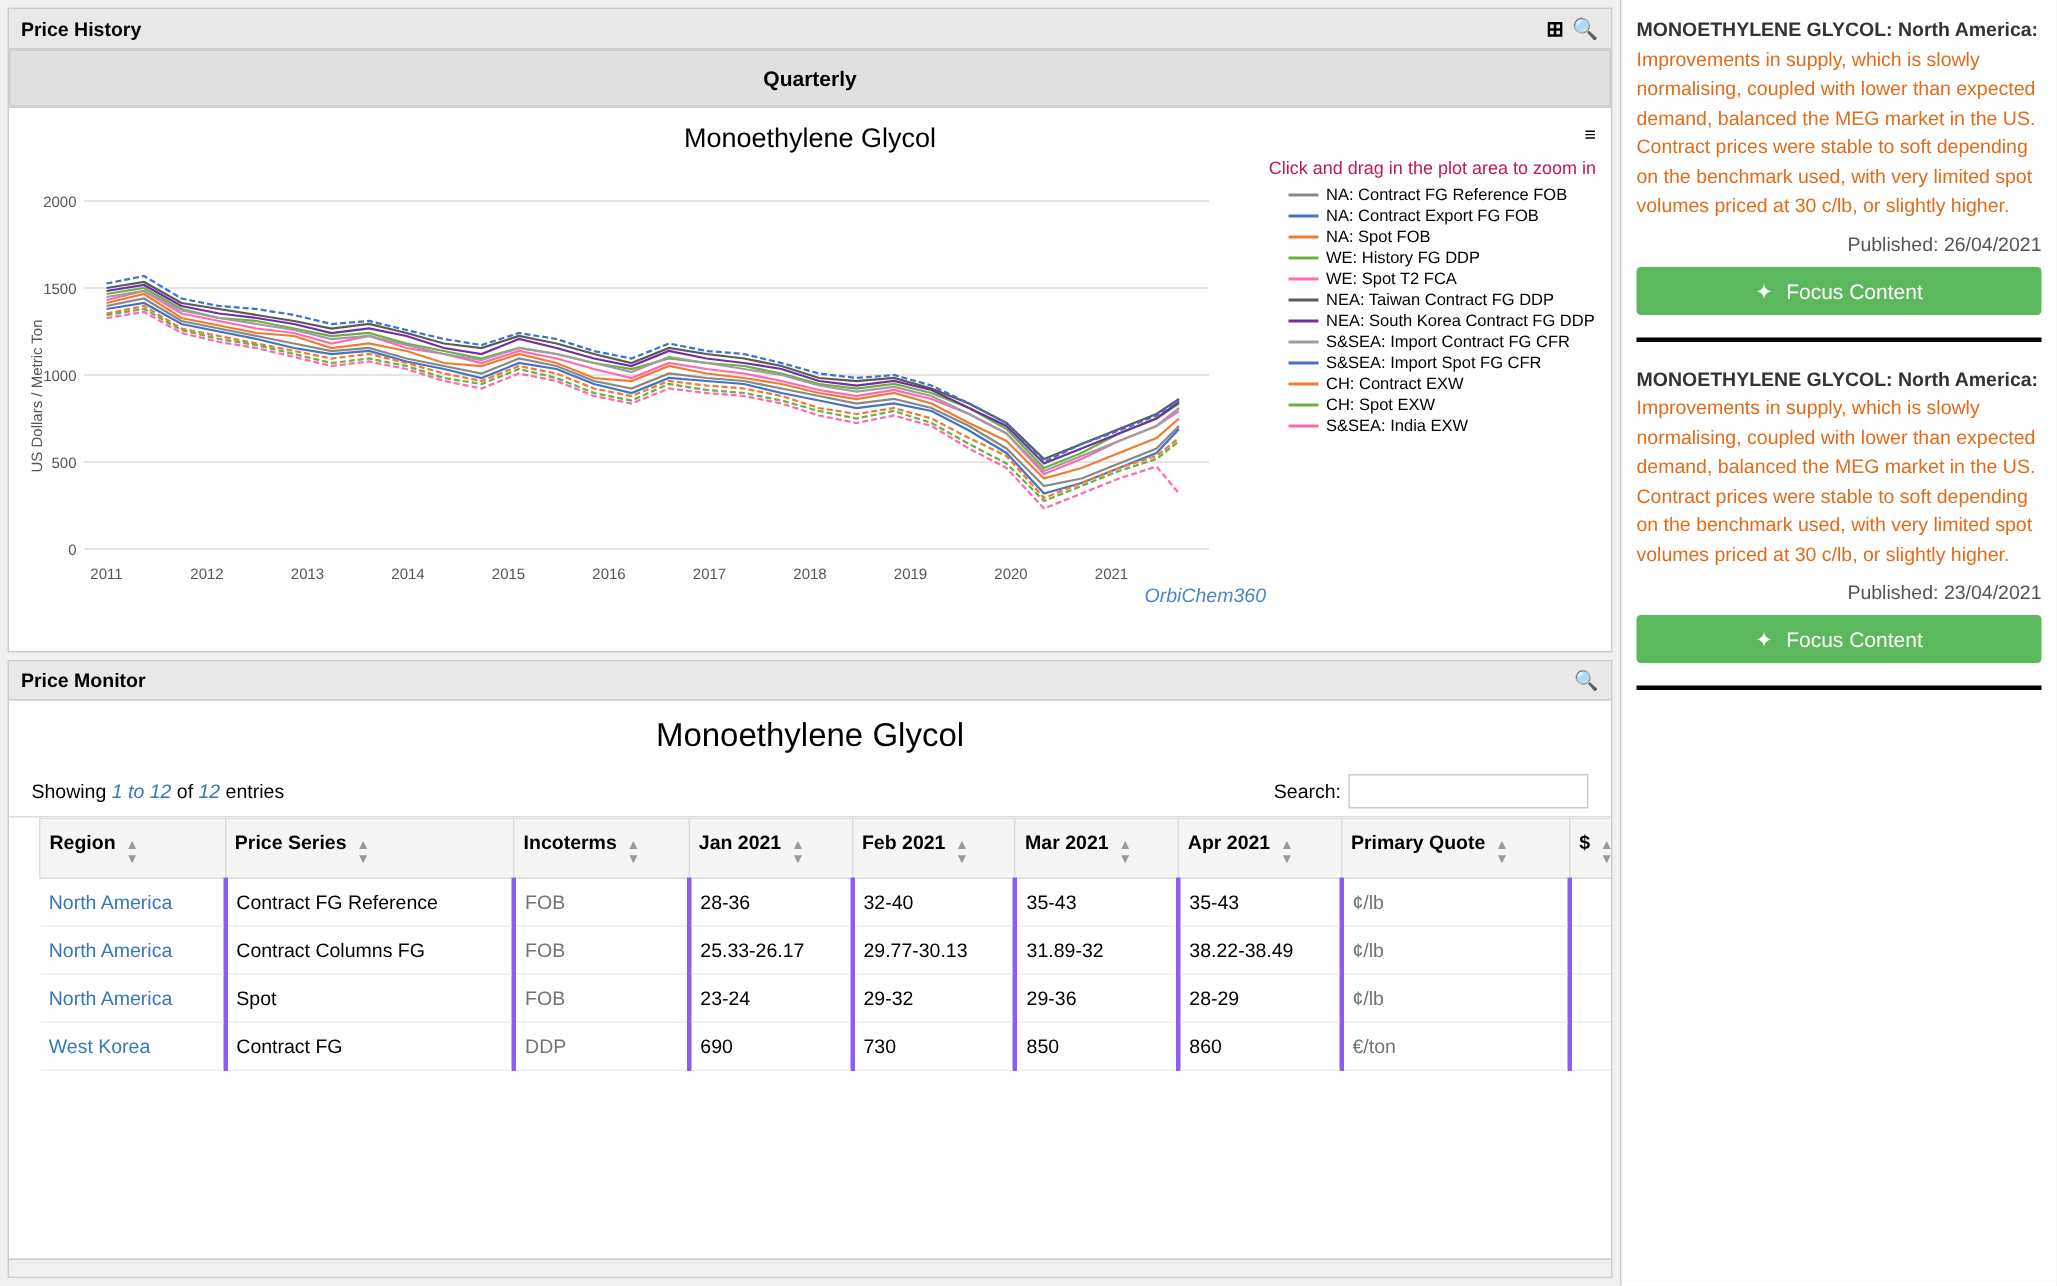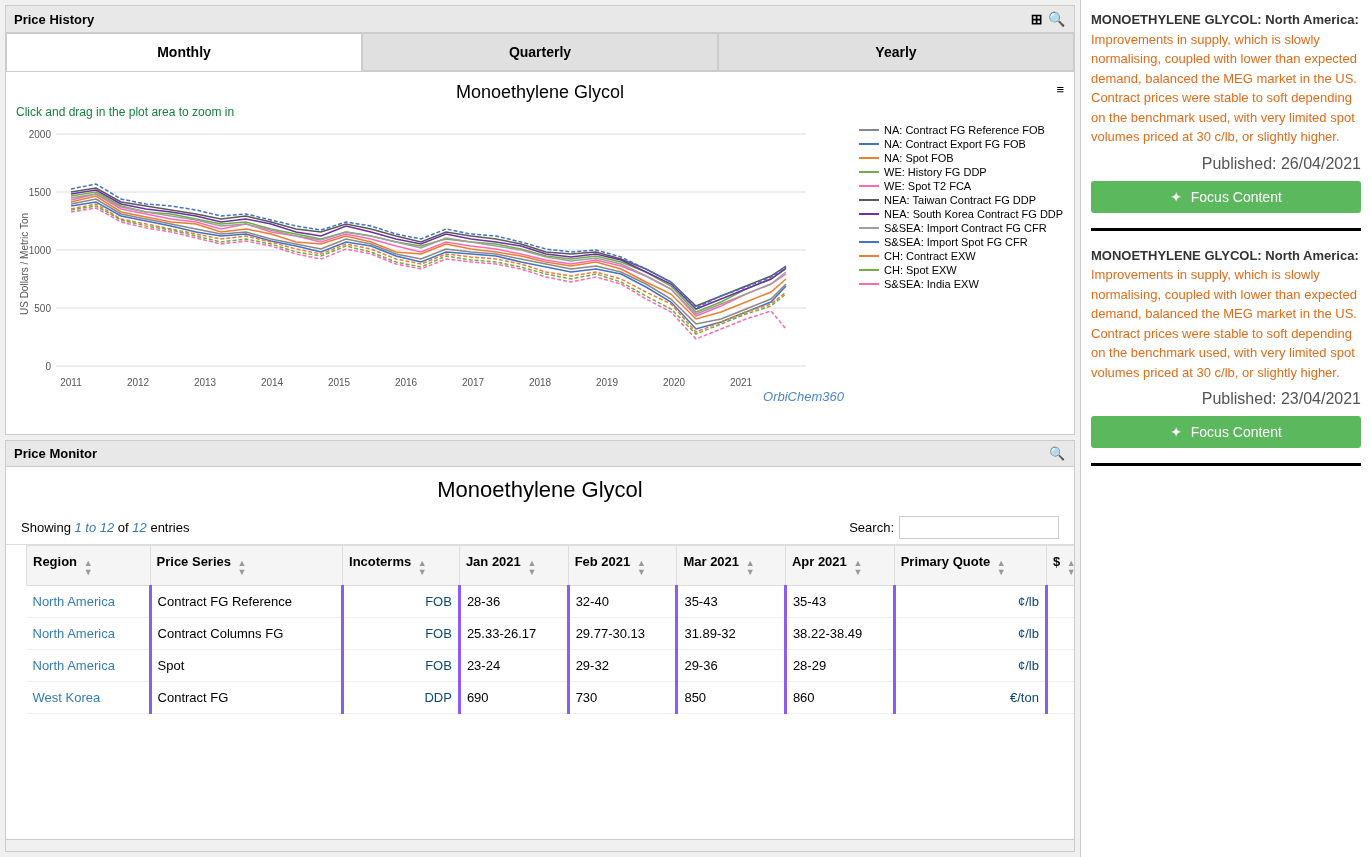--- a/index.html
+++ b/index.html
@@ -12,21 +12,21 @@
     .price-history { background: #fff; border: 1px solid #ccc; margin: 5px; flex: 0 0 430px; display: flex; flex-direction: column; }
     .panel-header { background: #e8e8e8; padding: 5px 8px; font-weight: bold; font-size: 13px; display: flex; justify-content: space-between; align-items: flex-end; border-bottom: 1px solid #ccc; }
     .panel-header-icons { display: flex; gap: 6px; align-items: center; }
 
     .tabs-container { display: flex; border-bottom: 1px solid #ccc; background: #f5f5f5; }
     .tab { flex: 1; padding: 10px; text-align: center; font-weight: bold; font-size: 14px; cursor: pointer; border: 1px solid #ccc; background: #e0e0e0; }
     .tab.active { background: #fff; border-bottom: none; }
 
     .chart-area { flex: 1; position: relative; padding: 10px; }
     .chart-title { text-align: center; font-size: 18px; font-weight: normal; margin-bottom: 2px; }
-    .chart-subtitle { text-align: left; font-size: 12px; color: #15803d; margin-bottom: 5px; }
+    .chart-subtitle { text-align: right; font-size: 12px; color: #be185d; margin-bottom: 5px; }
     .chart-hamburger { position: absolute; top: 10px; right: 10px; cursor: pointer; }
 
     .chart-wrapper { display: flex; width: 100%; }
     .chart-svg-area { flex: 1; position: relative; }
     .chart-legend { width: 210px; font-size: 11px; padding-left: 5px; }
     .legend-item { display: flex; align-items: center; margin-bottom: 2px; }
     .legend-dot { width: 20px; height: 2px; margin-right: 5px; flex-shrink: 0; }
     .chart-watermark { text-align: right; color: #4a86c8; font-style: italic; font-size: 13px; margin-top: 3px; }
 
     
@@ -44,29 +44,29 @@
     .search-box { display: flex; align-items: center; gap: 5px; }
     .search-box input { border: 1px solid #ccc; padding: 3px 6px; font-size: 13px; width: 160px; }
 
     .table-container { flex: 1; overflow-y: auto; overflow-x: auto; border-top: 1px solid #ddd; }
     table { width: 100%; border-collapse: collapse; font-size: 13px; margin-left: 20px; }
     thead th { background: #f5f5f5; border: 1px solid #ddd; padding: 8px 6px; text-align: left; font-weight: bold; white-space: nowrap; }
     thead th .sort-icons { display: inline-flex; flex-direction: column; font-size: 9px; margin-left: 3px; color: #999; line-height: 1; }
     tbody tr { border-bottom: 1px solid #eee; }
     tbody td { padding: 8px 6px; border-right: 3px solid #8b5cf6; white-space: nowrap; }
     .link-cell { color: #337ab7; text-decoration: none; }
-    .incoterms-cell { color: #0c4a6e; text-align: right; }
+    .incoterms-cell { color: #737373; }
 
     .scrollbar-bottom { height: 12px; background: #f0f0f0; border-top: 1px solid #ccc; }
 
     
     .right-article { margin-bottom: 15px; border-bottom: 3px solid #000000; padding-bottom: 15px; }
     .right-article p { font-size: 13px; line-height: 1.5; color: #333; }
     .right-article .highlight { color: #e06c1a; }
-    .published-date { text-align: right; font-size: 16px; color: #555; margin: 8px 0 8px 0; }
+    .published-date { text-align: right; font-size: 13px; color: #555; margin: 8px 0 8px 0; }
     .focus-btn { display: block; width: 100%; background: #5cb85c; color: #fff; border: none; padding: 8px; font-size: 14px; cursor: pointer; border-radius: 3px; text-align: center; }
     .star-icon { margin-right: 5px; }
 
     
     svg { display: block; }
   </style>
 </head>
 <body>
 
 <div class="left-panel">
@@ -74,23 +74,21 @@
   <div class="price-history">
     <div class="panel-header">
       <span>Price History</span>
       <div class="panel-header-icons">
         <span style="cursor:pointer; font-size:14px;">⊞</span>
         <span style="cursor:pointer; font-size:14px;">🔍</span>
       </div>
     </div>
 
     <div class="tabs-container">
-      <div class="tab active">Monthly</div>
       <div class="tab">Quarterly</div>
-      <div class="tab">Yearly</div>
     </div>
 
     <div class="chart-area">
       <div class="chart-title">Monoethylene Glycol</div>
       <div class="chart-subtitle">Click and drag in the plot area to zoom in</div>
       <div class="chart-hamburger">≡</div>
 
       <div class="chart-wrapper">
 
         <div class="chart-svg-area">

